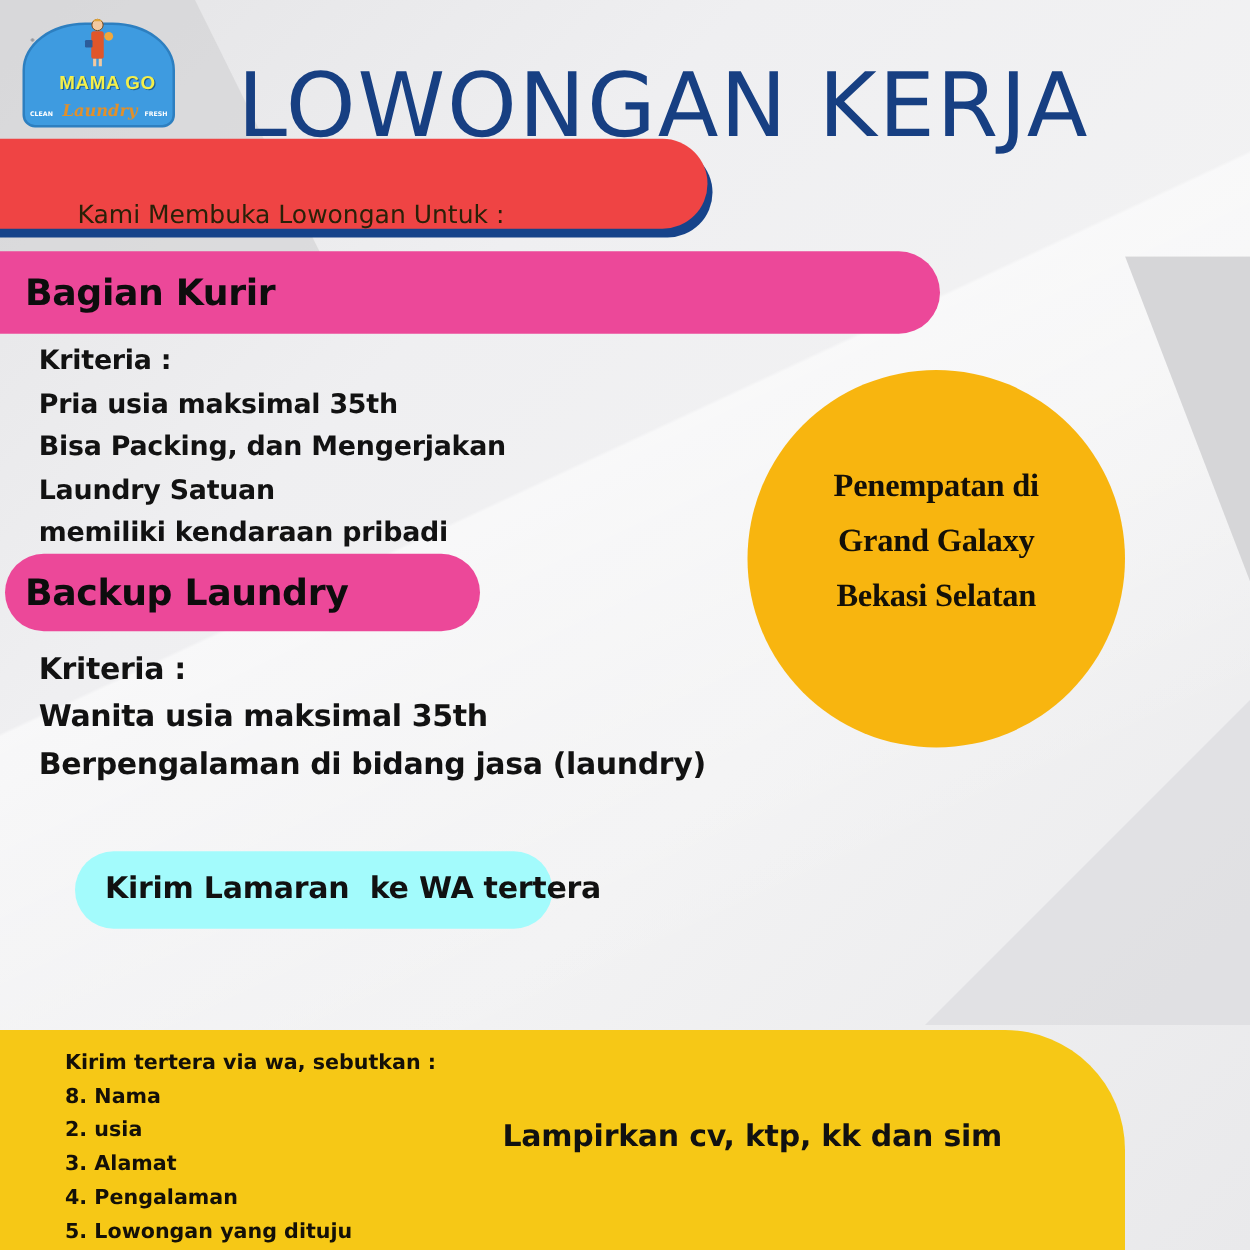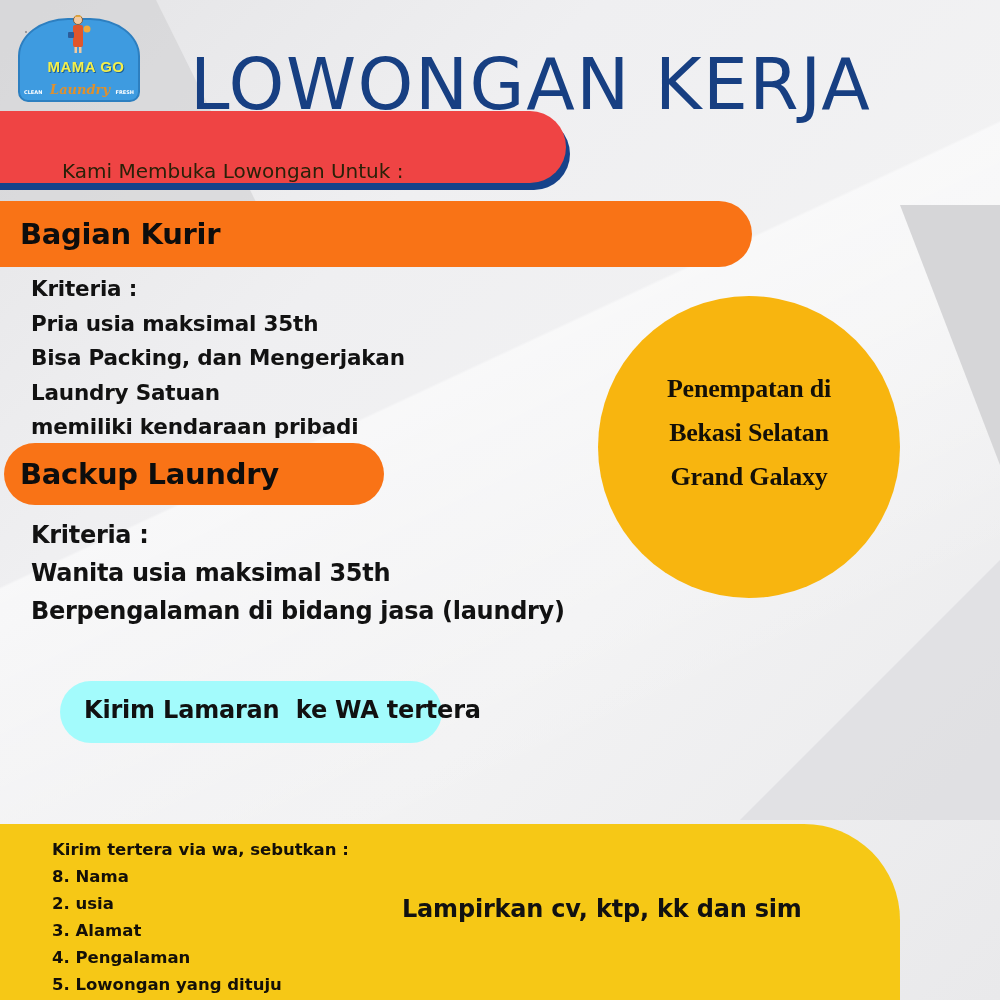--- a/index.html
+++ b/index.html
@@ -86,21 +86,21 @@
       background: #ef4444; border-radius: 0 36px 36px 0;
       display: flex; align-items: flex-end;
     }
     .intro-text {
       margin-left: 62px; font-size: 20px; color: #2a2108;
       font-family: "DejaVu Sans", sans-serif; font-weight: normal;
     }
 
     
     .pill {
-      position: absolute; background: #f97316; border-radius: 34px;
+      position: absolute; background: #ec4899; border-radius: 34px;
       display: flex; align-items: center; text-align: right;
     }
     .pill-kurir { left: 0; top: 201px; width: 752px; height: 66px; border-radius: 0 34px 34px 0; }
     .pill-backup { left: 4px; top: 443px; width: 380px; height: 62px; border-radius: 31px; }
     .pill-title {
       font-family: "DejaVu Sans", sans-serif; font-weight: bold;
       font-size: 29px; color: #0d0d0d; letter-spacing: -0.3px;
     }
     .pill-kurir .pill-title { margin-left: 20px; }
     .pill-backup .pill-title { margin-left: 16px; }
@@ -197,22 +197,22 @@
 <div class="criteria criteria-kurir">
   <div>Kriteria :</div>
   <div>Pria usia maksimal 35th</div>
   <div>Bisa Packing, dan Mengerjakan</div>
   <div>Laundry Satuan</div>
   <div>memiliki kendaraan pribadi</div>
 </div>
 
 <div class="placement-circle">
   <div>Penempatan di</div>
+  <div>Grand Galaxy</div>
   <div>Bekasi Selatan</div>
-  <div>Grand Galaxy</div>
 </div>
 
 <div class="pill pill-backup">
   <span class="pill-title">Backup Laundry</span>
 </div>
 <div class="criteria criteria-backup">
   <div>Kriteria :</div>
   <div>Wanita usia maksimal 35th</div>
   <div>Berpengalaman di bidang jasa (laundry)</div>
 </div>

